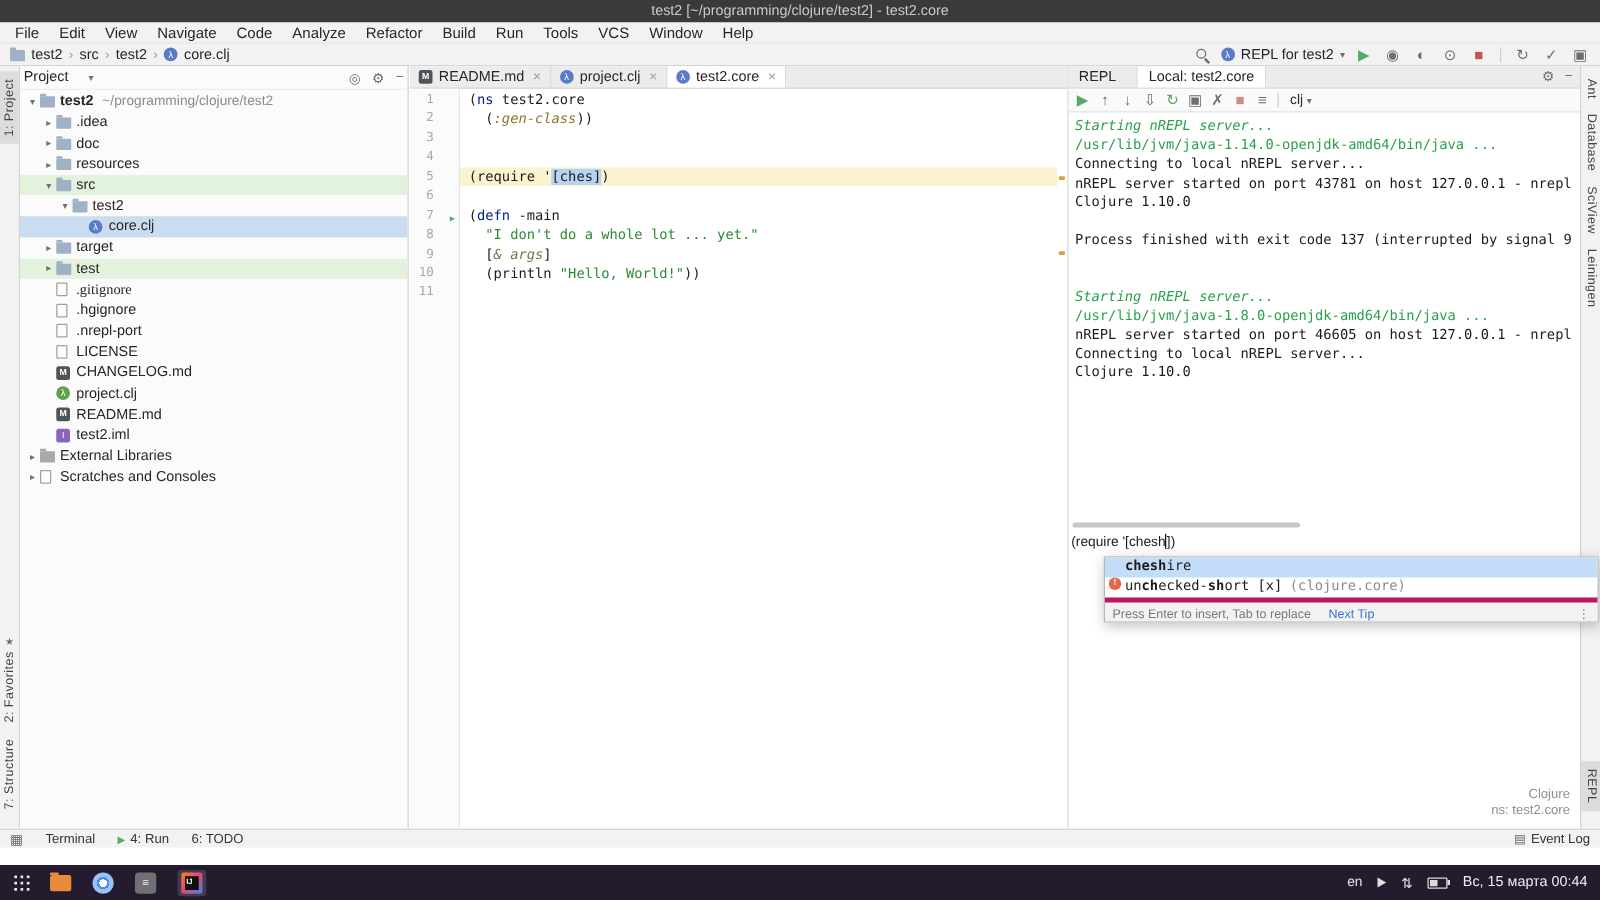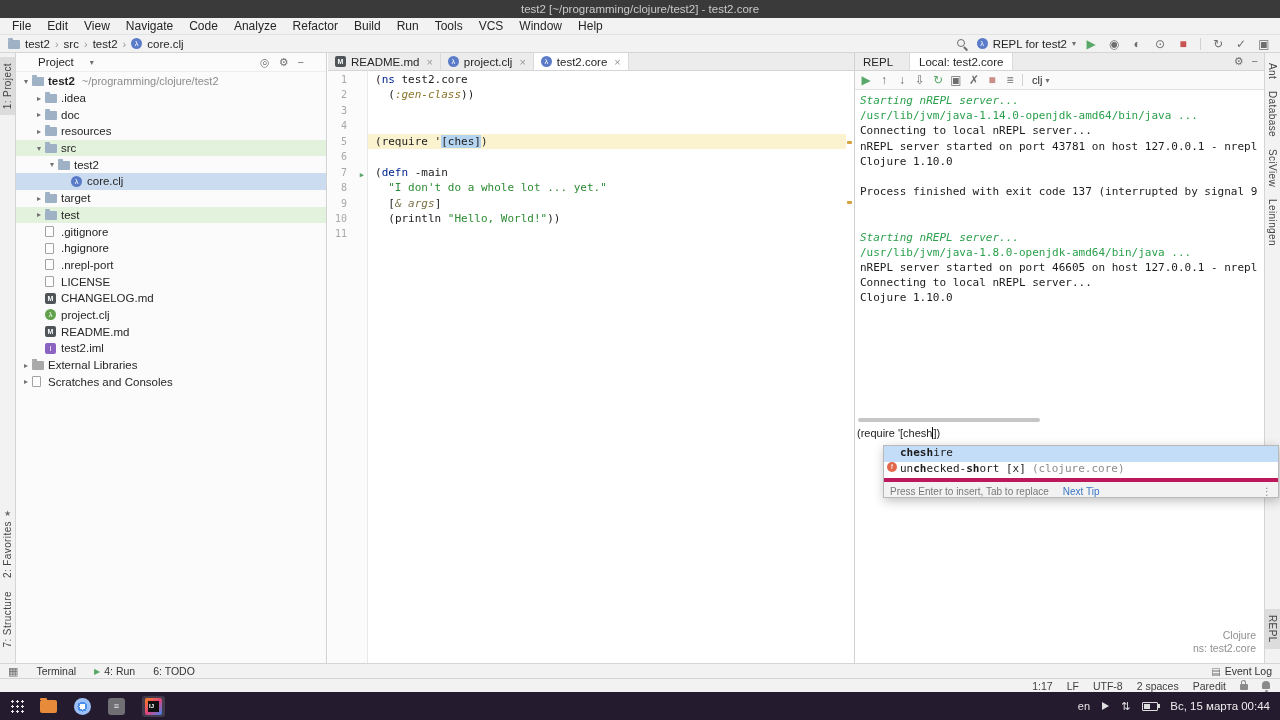--- a/index.html
+++ b/index.html
@@ -62,21 +62,21 @@
   .rstrip{position:absolute;left:1264px;top:53px;width:16px;height:610px;background:#f2f2f2;border-left:1px solid #d5d5d5;box-sizing:border-box;display:flex;flex-direction:column;align-items:center;padding:4px 0 14px}
   .vwrap{display:flex;flex-direction:column;align-items:center;padding:6px 0;width:100%}
   .vwrap.active{background:#dcdcdc}
   .vlabel{writing-mode:vertical-rl;font-size:10px;color:#454545;letter-spacing:.4px}
   .vlabel.flip{transform:rotate(180deg)}
   .strip-star{font-size:8px;color:#707070;margin-bottom:3px}
   .vspace{flex:1}
 
   
   .project{position:absolute;left:16px;top:53px;width:311px;height:610px;background:#fbfbfb;border-right:1px solid #d1d1d1;box-sizing:border-box;overflow:hidden}
-  .pp-head{height:19px;display:flex;align-items:center;font-size:11.5px;color:#262626;padding:0 22px;gap:16px;border-bottom:1px solid #eeeeee;box-sizing:border-box}
+  .pp-head{height:19px;display:flex;align-items:center;font-size:11.5px;color:#262626;padding:0 3px;gap:16px;border-bottom:1px solid #eeeeee;box-sizing:border-box}
   .ph-caret{font-size:8px;color:#6e6e6e}
   .pp-icons{margin-left:auto;display:flex;gap:9px;color:#6e6e6e;font-size:11px}
   .pp-tree{position:absolute;top:20px;left:0;right:0;bottom:0}
   .trow{display:flex;align-items:center;height:16.7px;font-size:11.5px;color:#262626;white-space:nowrap}
   .trow.selected{background:#cbdcf1}
   .trow.vcs-green{background:#e3f2dc}
   .arr{width:12px;flex:0 0 12px;text-align:center;font-size:8px;color:#707070}
   .ti-slot{width:15px;flex:0 0 15px;display:flex}
   .tlabel{margin-left:1px}
   .tlabel.bold{font-weight:bold}
@@ -317,21 +317,21 @@
           </span>
           <span class="tlabel" data-name="tree-item-label">target</span>
         </div>
         <div class="trow vcs-green" data-name="tree-item-test" style="padding-left: 17px;">
           <span class="arr" data-name="chevron-right-icon">▸</span>
           <span class="ti-slot">
             <span class="ti ti-folder" data-name="folder-icon"></span>
           </span>
           <span class="tlabel" data-name="tree-item-label">test</span>
         </div>
-        <div class="trow" data-name="tree-item-gitignore" style="padding-left: 17px;">
+        <div class="trow" data-name="tree-item-gitignore" style="padding-left: 17px; font-family: Liberation Serif, serif;">
           <span class="arr" data-name="chevron-spacer"></span>
           <span class="ti-slot">
             <span class="ti ti-file" data-name="file-icon"></span>
           </span>
           <span class="tlabel" data-name="tree-item-label">.gitignore</span>
         </div>
         <div class="trow" data-name="tree-item-hgignore" style="padding-left: 17px;">
           <span class="arr" data-name="chevron-spacer"></span>
           <span class="ti-slot">
             <span class="ti ti-file" data-name="file-icon"></span>
@@ -551,31 +551,20 @@
       </span>
     <span class="bt-item" data-name="toolwindow-todo">
         <span data-name="todo-label">6: TODO</span>
       </span>
     <span class="bt-right" data-name="event-log-button">
         <span class="bt-el-ic" data-name="event-log-icon">▤</span>
         <span data-name="event-log-label">Event Log</span>
       </span>
   </div>
 
-  <div class="statusbar" data-name="statusbar">
-    <div class="sb-right" id="sb-items" data-name="statusbar-widgets">
-        <span class="sb-item" data-name="status-1-17">1:17</span>
-        <span class="sb-item" data-name="status-lf">LF</span>
-        <span class="sb-item" data-name="status-utf-8">UTF-8</span>
-        <span class="sb-item" data-name="status-2-spaces">2 spaces</span>
-        <span class="sb-item" data-name="status-paredit">Paredit</span>
-        <span class="sb-lock" data-name="lock-icon"></span>
-        <span class="sb-bell" data-name="notifications-icon"></span>
-      </div>
-  </div>
 
   <div class="taskbar" data-name="taskbar">
     <span class="tb-apps" data-name="app-grid-icon"></span>
     <div class="tb-appicons" data-name="taskbar-apps">
       <span class="tb-files" data-name="files-app-icon"></span>
       <span class="tb-chrome" data-name="browser-app-icon"></span>
       <span class="tb-term" data-name="terminal-app-icon"></span>
       <span class="tb-ij-wrap" data-name="intellij-app-icon">
           <span class="tb-ij" data-name="intellij-logo"></span>
         </span>

